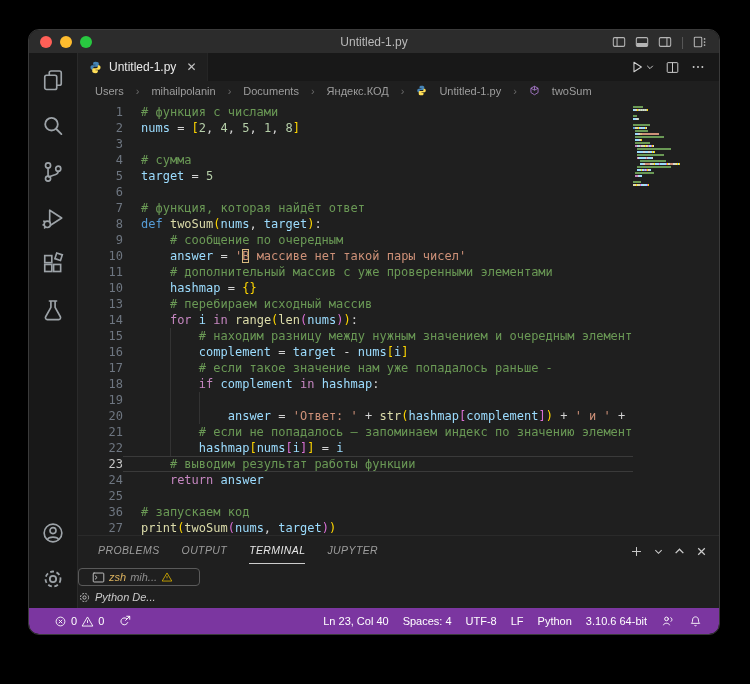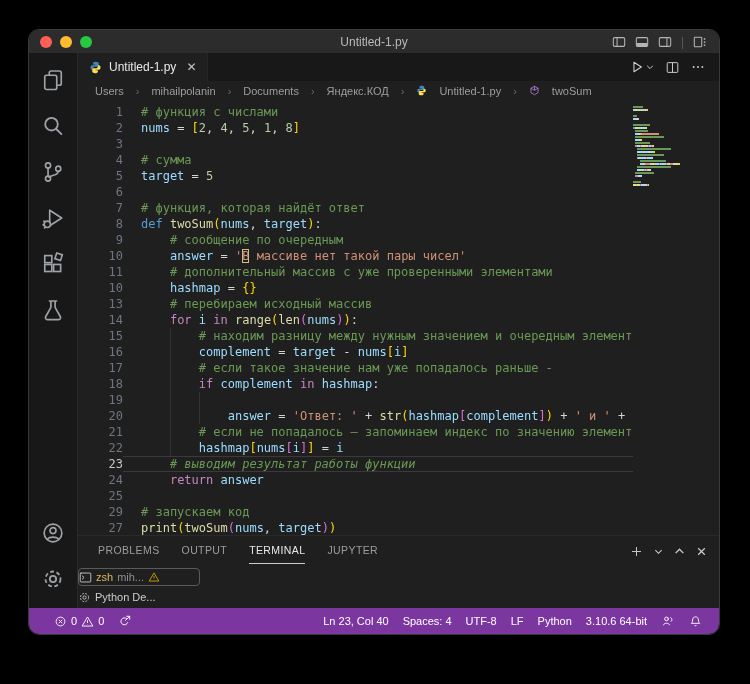--- a/index.html
+++ b/index.html
@@ -34,40 +34,40 @@
   .bc-sep{color:#6a6a6a;font-size:11px;}
   .bc-item{white-space:nowrap;}
 
   
   .code-area{flex:1;display:flex;min-height:0;background:#1f1f1f;}
   .code-scroll{flex:1;min-width:0;padding-top:4px;font-family:"DejaVu Sans Mono",monospace;font-size:12px;line-height:16px;overflow:hidden;}
   .code-row{display:flex;height:16px;white-space:pre;}
   .ln{flex:0 0 45px;text-align:right;color:#6e7681;}
   .code-row.current .ln{color:#c6c6c6;}
   .lc{flex:1;padding-left:18px;min-width:0;}
-  .code-row.current .lc{box-shadow:inset 0 1px 0 #3a3a3a, inset 0 -1px 0 #3a3a3a;font-style:italic;}
+  .code-row.current .lc{box-shadow:inset 0 1px 0 #3a3a3a, inset 0 -1px 0 #3a3a3a;}
   .ig{white-space:pre;display:inline-block;}
   .guide{box-shadow:inset 1px 0 0 #333333;}
 
   .minimap-col{flex:0 0 86px;padding-top:5px;}
   .mm-line{height:3px;display:flex;align-items:center;}
   .mm-seg{height:2px;background:currentColor;display:inline-block;flex:0 0 auto;}
 
   
-  .panel{flex:0 0 72px;border-top:1px solid #2a2a2a;background:#1f1f1f;display:flex;flex-direction:column;}
+  .panel{flex:0 0 72px;border-top:1px solid #2a2a2a;background:#1f1f1f;display:flex;flex-direction:column;font-style:italic;}
   .panel-header{flex:0 0 28px;display:flex;align-items:flex-end;padding:0 12px 0 20px;}
   .panel-tabs{display:flex;gap:22px;}
   .panel-tab{font-size:10.5px;letter-spacing:.4px;color:#9d9d9d;height:26px;line-height:24px;box-sizing:border-box;}
   .panel-tab.active{color:#e7e7e7;border-bottom:1px solid #cccccc;}
   .panel-actions{margin-left:auto;display:flex;gap:11px;align-items:center;color:#cccccc;padding-bottom:6px;}
   .panel-body{flex:1;display:flex;min-height:0;}
   .term-out{flex:1;font-family:"DejaVu Sans Mono",monospace;font-size:11.5px;line-height:15px;color:#cccccc;padding:11px 0 0 20px;white-space:pre;}
   .sessions{flex:0 0 122px;padding:4px 8px 0 0;font-size:11px;color:#cccccc;}
   .session{display:flex;align-items:center;gap:4px;height:18px;margin-bottom:2px;}
-  .session.selected{border:1px solid #5a5a5a;border-radius:4px;box-sizing:border-box;padding:0 0;}
+  .session.selected{border:1px solid #5a5a5a;border-radius:4px;box-sizing:border-box;padding:0 13px;}
   .session .s-name{white-space:nowrap;}
   .session .s-name.warn{color:#ddb45f;}
   .session .s-detail{color:#8f8f8f;white-space:nowrap;overflow:hidden;}
 
   
   .statusbar{flex:0 0 26px;display:flex;align-items:center;font-size:11px;color:#ffffff;padding:0 10px 0 18px;}
   .sb-group{display:flex;align-items:center;}
   .sb-item{padding:0 7px;display:flex;align-items:center;gap:4px;white-space:nowrap;}
   .sb-right{margin-left:auto;display:flex;align-items:center;}
   svg{display:block;}
@@ -249,21 +249,21 @@
             <div class="code-row"><span class="ln">16</span><span class="lc"><span class="ig">    </span><span class="ig guide">    </span><span class="tk-var">complement</span><span class="tk-op"> = </span><span class="tk-var">target</span><span class="tk-op"> - </span><span class="tk-var">nums</span><span class="tk-b1">[</span><span class="tk-var">i</span><span class="tk-b1">]</span></span></div>
             <div class="code-row"><span class="ln">17</span><span class="lc"><span class="ig">    </span><span class="ig guide">    </span><span class="tk-cm"># если такое значение нам уже попадалось раньше -</span></span></div>
             <div class="code-row"><span class="ln">18</span><span class="lc"><span class="ig">    </span><span class="ig guide">    </span><span class="tk-kw">if</span><span class="tk-txt"> </span><span class="tk-var">complement</span><span class="tk-txt"> </span><span class="tk-kw">in</span><span class="tk-txt"> </span><span class="tk-var">hashmap</span><span class="tk-txt">:</span></span></div>
             <div class="code-row"><span class="ln">19</span><span class="lc"><span class="ig">    </span><span class="ig guide">    </span><span class="ig guide">    </span></span></div>
             <div class="code-row"><span class="ln">20</span><span class="lc"><span class="ig">    </span><span class="ig guide">    </span><span class="ig guide">    </span><span class="tk-var">answer</span><span class="tk-op"> = </span><span class="tk-str">'Ответ: '</span><span class="tk-op"> + </span><span class="tk-fn">str</span><span class="tk-b1">(</span><span class="tk-var">hashmap</span><span class="tk-b2">[</span><span class="tk-var">complement</span><span class="tk-b2">]</span><span class="tk-b1">)</span><span class="tk-op"> + </span><span class="tk-str">' и '</span><span class="tk-op"> + </span><span class="tk-fn">str</span></span></div>
             <div class="code-row"><span class="ln">21</span><span class="lc"><span class="ig">    </span><span class="ig guide">    </span><span class="tk-cm"># если не попадалось — запоминаем индекс по значению элемента</span></span></div>
             <div class="code-row"><span class="ln">22</span><span class="lc"><span class="ig">    </span><span class="ig guide">    </span><span class="tk-var">hashmap</span><span class="tk-b1">[</span><span class="tk-var">nums</span><span class="tk-b2">[</span><span class="tk-var">i</span><span class="tk-b2">]</span><span class="tk-b1">]</span><span class="tk-op"> = </span><span class="tk-var">i</span></span></div>
             <div class="code-row current"><span class="ln">23</span><span class="lc"><span class="ig">    </span><span class="tk-cm"># выводим результат работы функции</span></span></div>
             <div class="code-row"><span class="ln">24</span><span class="lc"><span class="ig">    </span><span class="tk-kw">return</span><span class="tk-txt"> </span><span class="tk-var">answer</span></span></div>
             <div class="code-row"><span class="ln">25</span><span class="lc"></span></div>
-            <div class="code-row"><span class="ln">29</span><span class="lc"><span class="tk-cm"># запускаем код</span></span></div>
+            <div class="code-row"><span class="ln">36</span><span class="lc"><span class="tk-cm"># запускаем код</span></span></div>
             <div class="code-row"><span class="ln">27</span><span class="lc"><span class="tk-fn">print</span><span class="tk-b1">(</span><span class="tk-fn">twoSum</span><span class="tk-b2">(</span><span class="tk-var">nums</span><span class="tk-txt">, </span><span class="tk-var">target</span><span class="tk-b2">)</span><span class="tk-b1">)</span></span></div>
           </div>
         <div class="minimap-col">
           <div class="minimap">
               <div class="mm-line" style="padding-left: 0px;">
                 <span class="mm-seg tk-cm" style="width: 10px;"></span>
               </div>
               <div class="mm-line" style="padding-left: 0px;">
                 <span class="mm-seg tk-var" style="width: 2px;"></span>
                 <span class="mm-seg tk-op" style="width: 2px;"></span>

